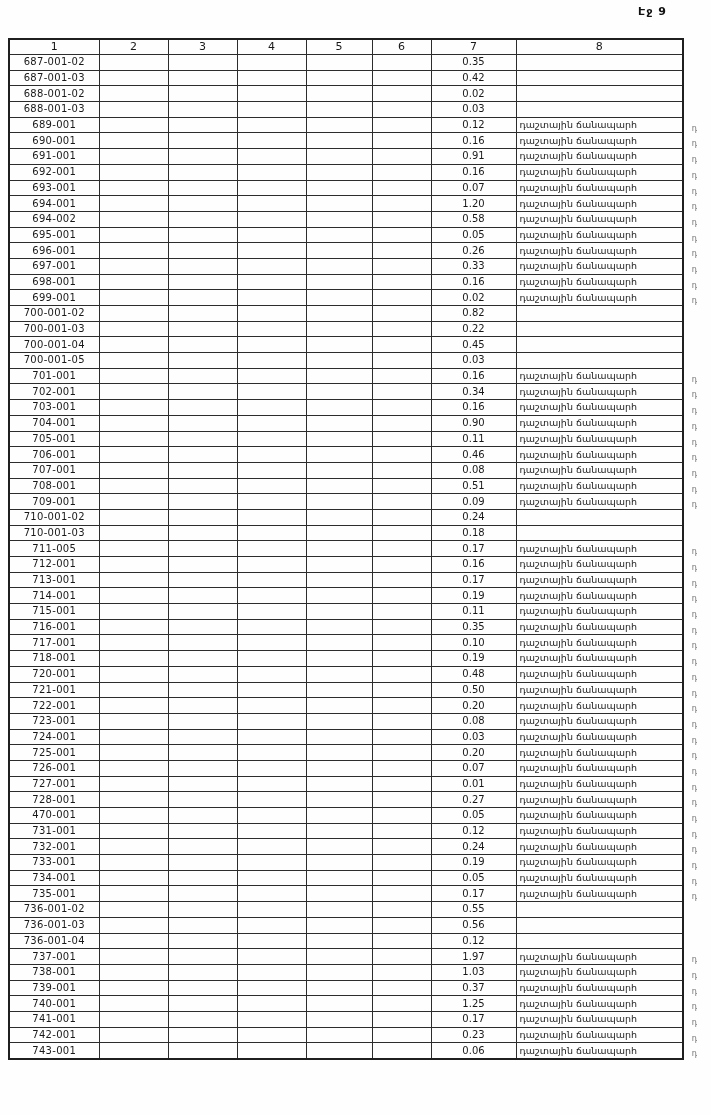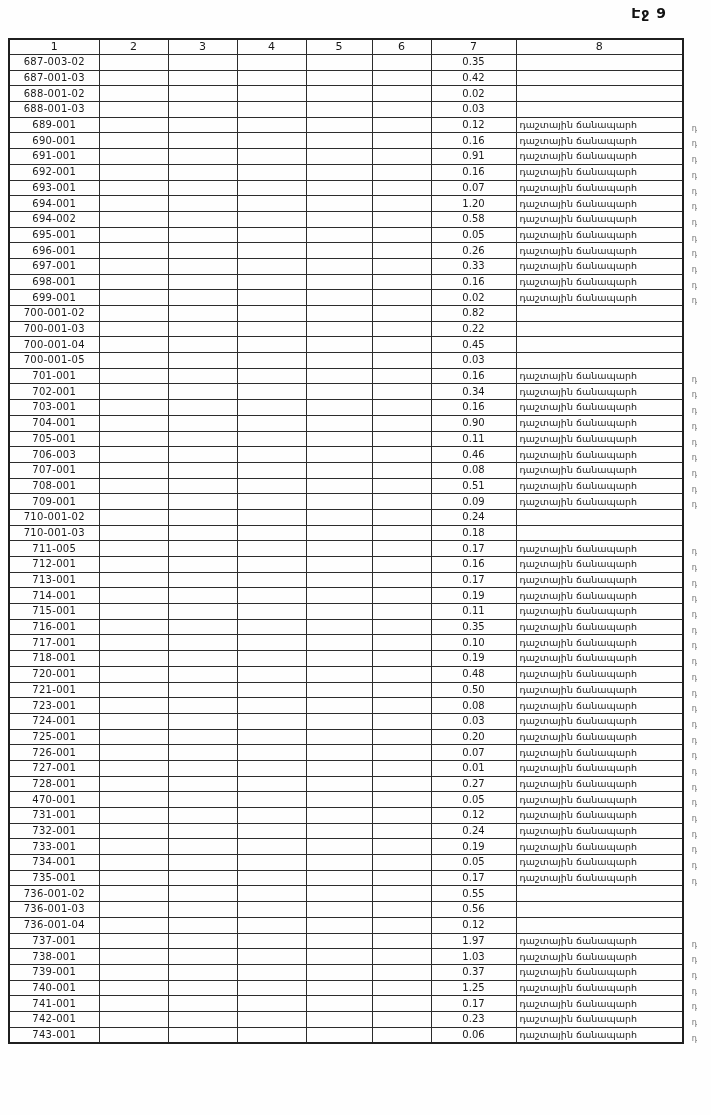--- a/index.html
+++ b/index.html
@@ -17,21 +17,21 @@
   }
   .page {
     position: absolute;
     inset: 0;
     background: #fefefe;
   }
   .page-label {
     position: absolute;
     top: 5px;
     right: 44px;
-    font-size: 14px;
+    font-size: 11px;
     font-weight: bold;
     letter-spacing: 1px;
     color: #111;
   }
   table.scan-table {
     position: absolute;
     top: 38px;
     left: 8px;
     width: 674px;
     border-collapse: collapse;
@@ -96,21 +96,21 @@
           <th class="c3">3</th>
           <th class="c4">4</th>
           <th class="c5">5</th>
           <th class="c6">6</th>
           <th class="c7">7</th>
           <th class="c8">8</th>
         </tr>
     </thead>
     <tbody id="table-body">
         <tr>
-          <td class="c1">687-003-02</td>
+          <td class="c1">687-001-02</td>
           <td class="c2"></td>
           <td class="c3"></td>
           <td class="c4"></td>
           <td class="c5"></td>
           <td class="c6"></td>
           <td class="c7">0.35</td>
           <td class="c8"><span></span></td>
         </tr>
         <tr>
           <td class="c1">687-001-03</td>
@@ -346,21 +346,21 @@
           <td class="c1">705-001</td>
           <td class="c2"></td>
           <td class="c3"></td>
           <td class="c4"></td>
           <td class="c5"></td>
           <td class="c6"></td>
           <td class="c7">0.11</td>
           <td class="c8"><span>դաշտային ճանապարհ</span><span class="margin-mark">դ</span></td>
         </tr>
         <tr>
-          <td class="c1">706-003</td>
+          <td class="c1">706-001</td>
           <td class="c2"></td>
           <td class="c3"></td>
           <td class="c4"></td>
           <td class="c5"></td>
           <td class="c6"></td>
           <td class="c7">0.46</td>
           <td class="c8"><span>դաշտային ճանապարհ</span><span class="margin-mark">դ</span></td>
         </tr>
         <tr>
           <td class="c1">707-001</td>
@@ -503,20 +503,30 @@
           <td class="c8"><span>դաշտային ճանապարհ</span><span class="margin-mark">դ</span></td>
         </tr>
         <tr>
           <td class="c1">721-001</td>
           <td class="c2"></td>
           <td class="c3"></td>
           <td class="c4"></td>
           <td class="c5"></td>
           <td class="c6"></td>
           <td class="c7">0.50</td>
+          <td class="c8"><span>դաշտային ճանապարհ</span><span class="margin-mark">դ</span></td>
+        </tr>
+        <tr>
+          <td class="c1">722-001</td>
+          <td class="c2"></td>
+          <td class="c3"></td>
+          <td class="c4"></td>
+          <td class="c5"></td>
+          <td class="c6"></td>
+          <td class="c7">0.20</td>
           <td class="c8"><span>դաշտային ճանապարհ</span><span class="margin-mark">դ</span></td>
         </tr>
         <tr>
           <td class="c1">723-001</td>
           <td class="c2"></td>
           <td class="c3"></td>
           <td class="c4"></td>
           <td class="c5"></td>
           <td class="c6"></td>
           <td class="c7">0.08</td>

